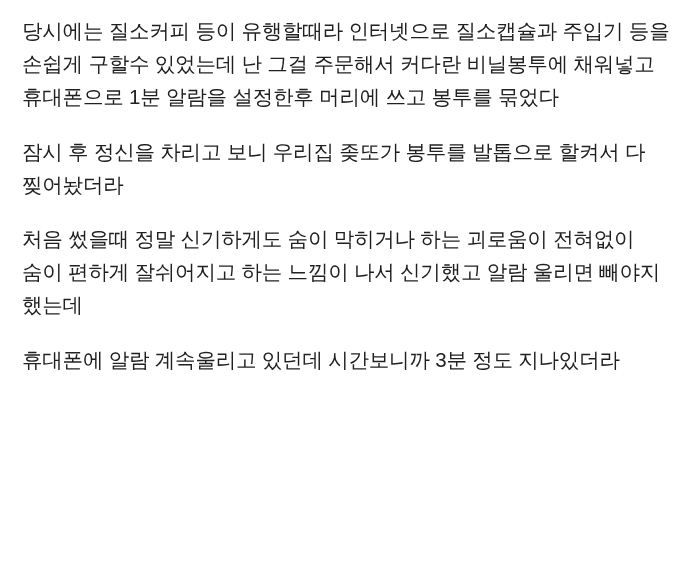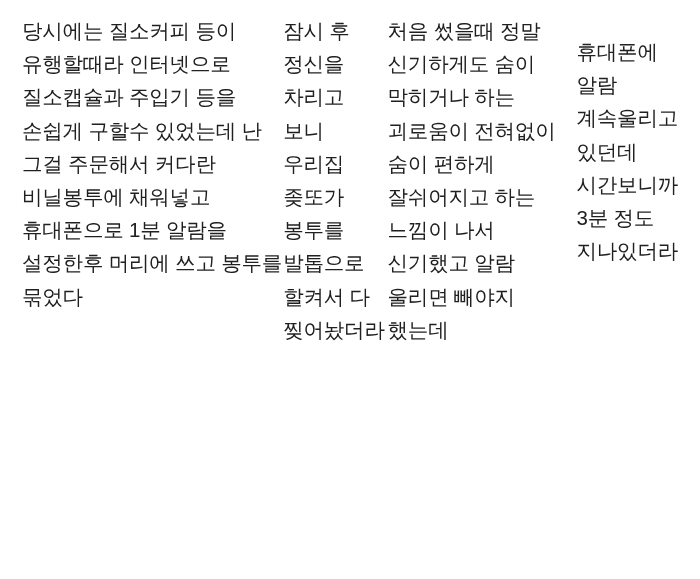--- a/index.html
+++ b/index.html
@@ -14,36 +14,35 @@
     color: #1b1b1b;
     overflow: hidden;
   }
   .page {
     width: 700px;
     height: 579px;
     box-sizing: border-box;
     padding: 14px 22px 10px 22px;
     background: #ffffff;
     display: flex;
-    flex-direction: row;
+    flex-direction: column;
     border-radius: 19px;
   }
   .para {
     font-size: 20.5px;
     line-height: 1.62;
     letter-spacing: -0.2px;
     color: #202020;
     word-break: keep-all;
     white-space: pre-wrap;
     margin: 0 0 21px 0;
     font-weight: 400;
   }
   .para:last-child {
     margin-bottom: 0;
-    margin-top: 21px;
   }
 </style>
 </head>
 <body>
 
 <div class="page">
   <p class="para">당시에는 질소커피 등이 유행할때라 인터넷으로 질소캡슐과 주입기 등을 손쉽게 구할수 있었는데 난 그걸 주문해서 커다란 비닐봉투에 채워넣고 휴대폰으로 1분 알람을 설정한후 머리에 쓰고 봉투를 묶었다</p>
   <p class="para">잠시 후 정신을 차리고 보니 우리집 좆또가 봉투를 발톱으로 할켜서 다 찢어놨더라</p>
   <p class="para">처음 썼을때 정말 신기하게도 숨이 막히거나 하는 괴로움이 전혀없이 숨이 편하게 잘쉬어지고 하는 느낌이 나서 신기했고 알람 울리면 빼야지 했는데</p>
   <p class="para">휴대폰에 알람 계속울리고 있던데 시간보니까 3분 정도 지나있더라</p>

